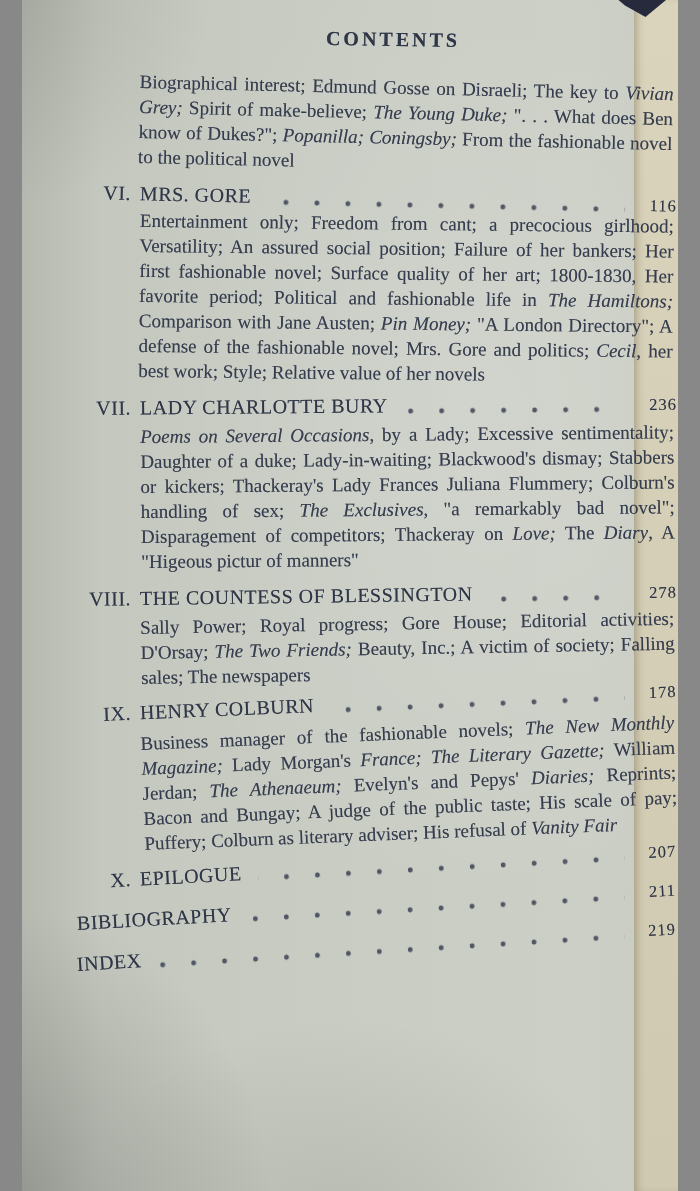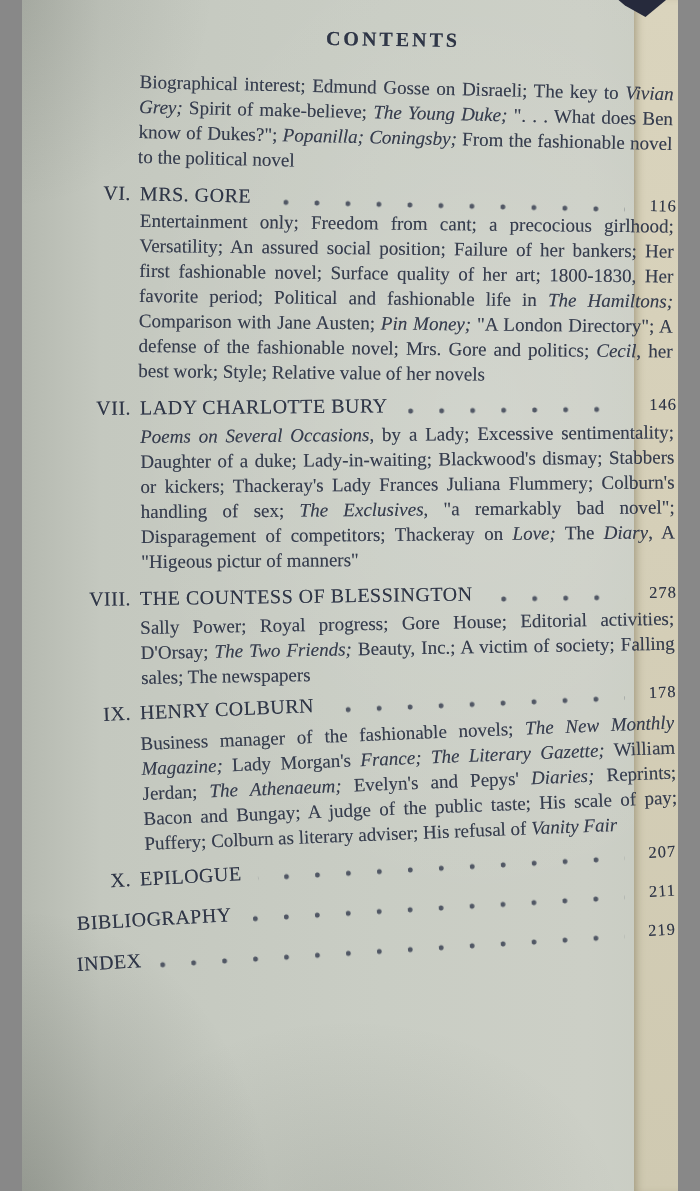--- a/index.html
+++ b/index.html
@@ -95,21 +95,21 @@
       <span class="pageno">116</span>
     </div>
     <p class="desc" style="transform: rotate(0.6deg);"><span>Entertainment only; Freedom from cant; a precocious girlhood; Versatility; An assured social position; Failure of her bankers; Her first fashionable novel; Surface quality of her art; 1800-1830, Her favorite period; Political and fashionable life in </span><i>The Hamiltons;</i><span> Comparison with Jane Austen; </span><i>Pin Money;</i><span> "A London Directory"; A defense of the fashionable novel; Mrs. Gore and politics; </span><i>Cecil</i><span>, her best work; Style; Relative value of her novels</span></p>
   </section>
 
   <section class="entry">
     <div class="row" style="transform: rotate(-0.5deg);">
       <span class="numeral">VII.</span>
       <span class="title-text">LADY CHARLOTTE BURY</span>
       <span class="leader"></span>
-      <span class="pageno">146</span>
+      <span class="pageno">236</span>
     </div>
     <p class="desc" style="transform: rotate(-0.5deg);"><i>Poems on Several Occasions</i><span>, by a Lady; Excessive sentimentality; Daughter of a duke; Lady-in-waiting; Blackwood's dismay; Stabbers or kickers; Thackeray's Lady Frances Juliana Flummery; Colburn's handling of sex; </span><i>The Exclusives</i><span>, "a remarkably bad novel"; Disparagement of competitors; Thackeray on </span><i>Love;</i><span> The </span><i>Diary</i><span>, A "Higeous pictur of manners"</span></p>
   </section>
 
   <section class="entry">
     <div class="row" style="transform: rotate(-0.8deg);">
       <span class="numeral">VIII.</span>
       <span class="title-text">THE COUNTESS OF BLESSINGTON</span>
       <span class="leader"></span>
       <span class="pageno">278</span>

